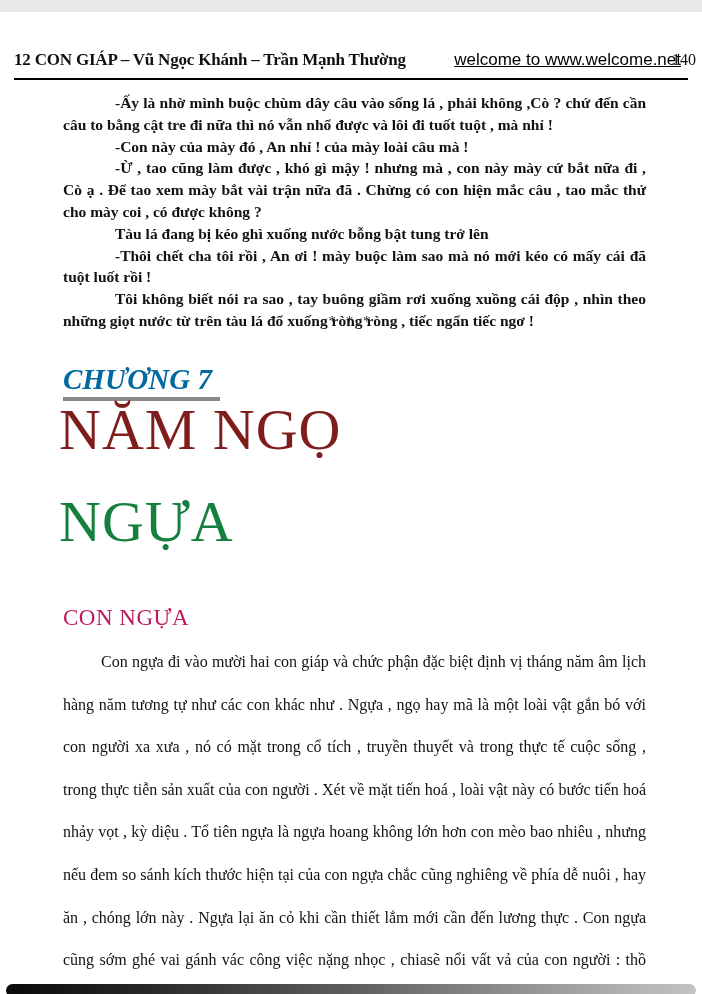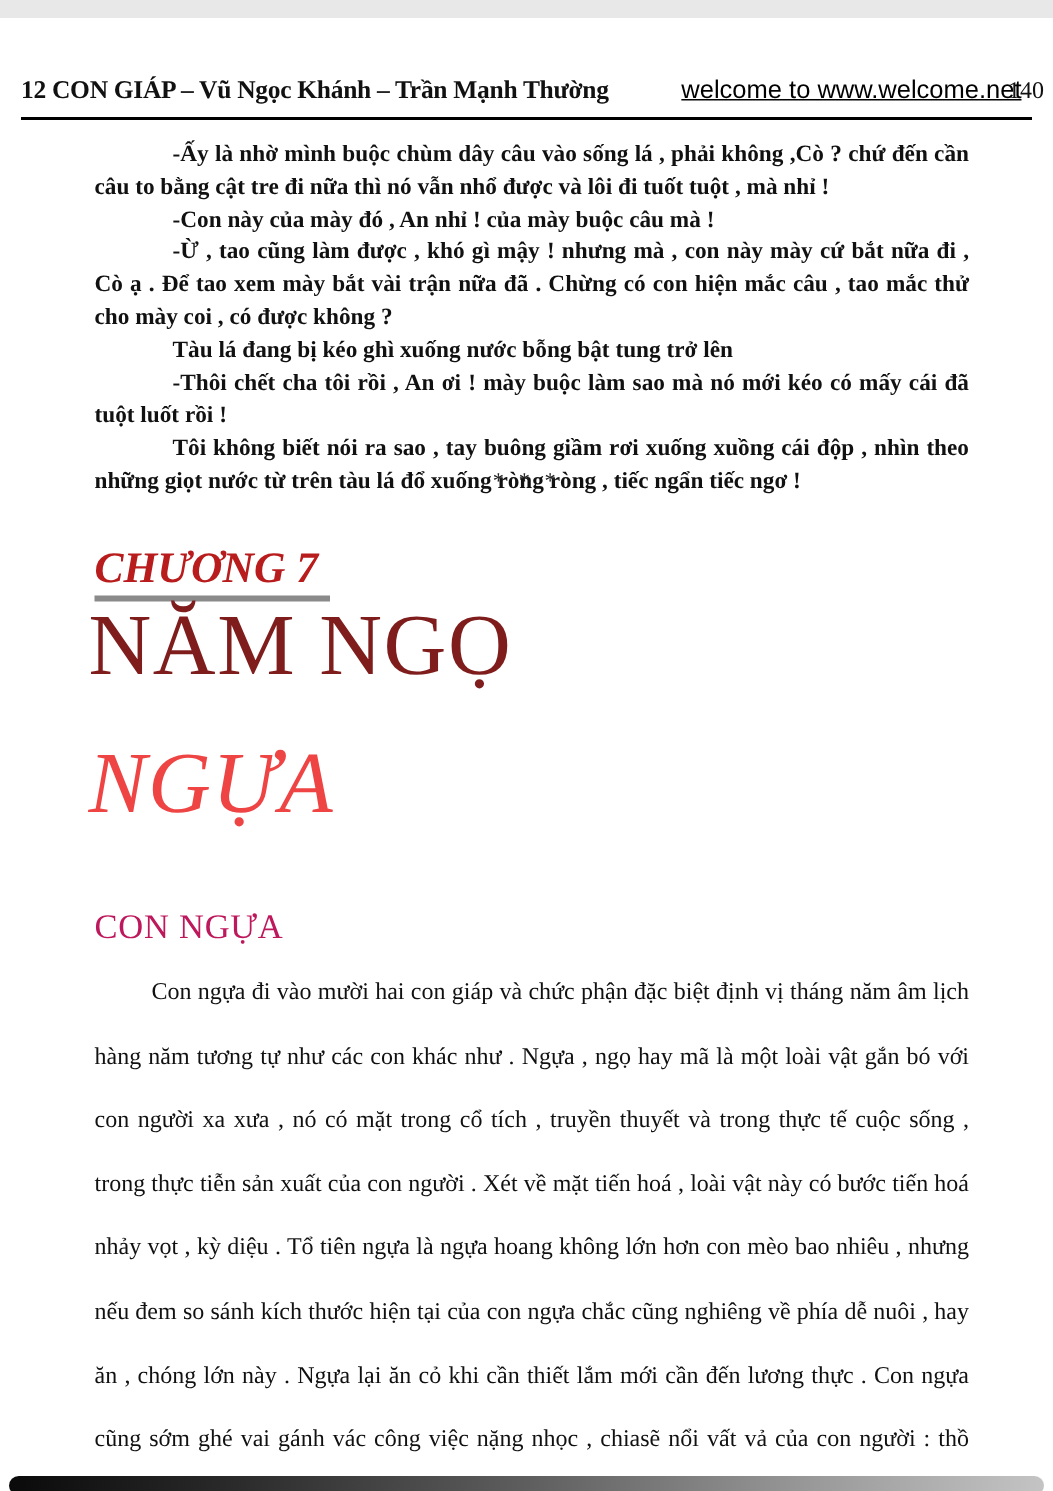--- a/index.html
+++ b/index.html
@@ -43,34 +43,33 @@
 
   .separator {
     position:absolute; top:301px; left:0; width:702px;
     text-align:center; font-size:15px; letter-spacing:3px; color:#222;
   }
 
   
   .chapter-label {
     position:absolute; top:351px; left:63px;
     font-size:29px; font-weight:bold; font-style:italic;
-    color:#b91c1c;
+    color:#0369a1;
     border-bottom:4px solid #8a8a8a;
     padding:0 8px 1px 0;
   }
   .year-title {
     position:absolute; top:386px; left:59px;
     font-size:58px; line-height:64px; color:#7f1d1d; letter-spacing:1px;
     white-space:nowrap;
   }
   .animal-title {
     position:absolute; top:478px; left:59px;
-    font-size:58px; line-height:64px; color:#ef4444; letter-spacing:1px;
+    font-size:58px; line-height:64px; color:#15803d; letter-spacing:1px;
     white-space:nowrap;
-    font-style:italic;
   }
   .section-heading {
     position:absolute; top:593px; left:63px;
     font-size:23px; color:#be185d; letter-spacing:0.5px;
   }
 
   
   .body-text {
     position:absolute; top:629px; left:63px; width:583px;
     font-size:16px; line-height:42.6px;
@@ -94,21 +93,21 @@
     <span class="book-title">12 CON GIÁP – Vũ Ngọc Khánh – Trần Mạnh Thường</span>
     <span class="header-spacer"></span>
     <span class="site-link">welcome to www.welcome.net</span>
     <span class="page-number">140</span>
   </div>
 
   <div class="header-rule"></div>
 
   <div class="dialogue">
     <p>-Ấy là nhờ mình buộc chùm dây câu vào sống lá , phải không ,Cò ? chứ đến cần câu to bằng cật tre đi nữa thì nó vẫn nhổ được và lôi đi tuốt tuột , mà nhỉ !</p>
-    <p>-Con này của mày đó , An nhỉ ! của mày buộc câu mà !</p>
+    <p>-Con này của mày đó , An nhỉ ! của mày loài câu mà !</p>
     <p>-Ừ , tao cũng làm được , khó gì mậy ! nhưng mà , con này mày cứ bắt nữa đi , Cò ạ . Để tao xem mày bắt vài trận nữa đã . Chừng có con hiện mắc câu , tao mắc thử cho mày coi , có được không ?</p>
     <p>Tàu lá đang bị kéo ghì xuống nước bỗng bật tung trở lên</p>
     <p>-Thôi chết cha tôi rồi , An ơi ! mày buộc làm sao mà nó mới kéo có mấy cái đã tuột luốt rồi !</p>
     <p>Tôi không biết nói ra sao , tay buông giầm rơi xuống xuồng cái độp , nhìn theo những giọt nước từ trên tàu lá đổ xuống ròng ròng , tiếc ngẩn tiếc ngơ !</p>
   </div>
 
   <div class="separator">* * *</div>
 
   <div class="chapter-label">CHƯƠNG 7</div>
 

